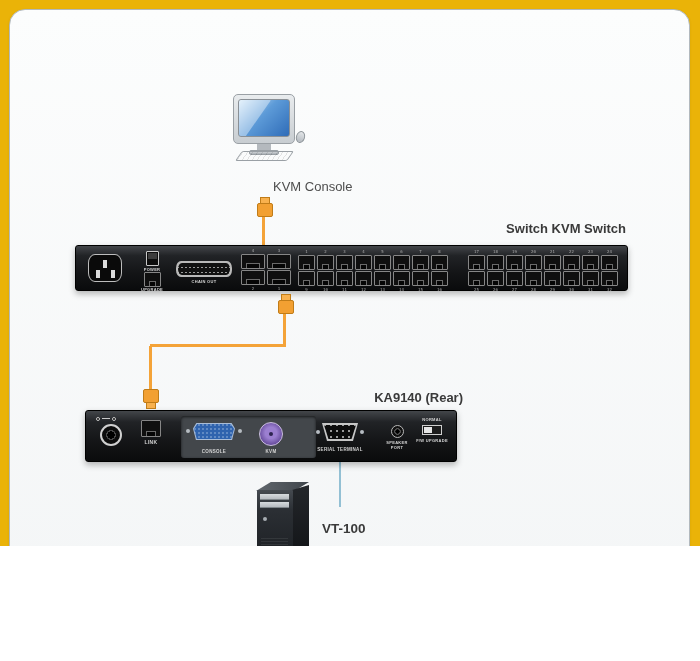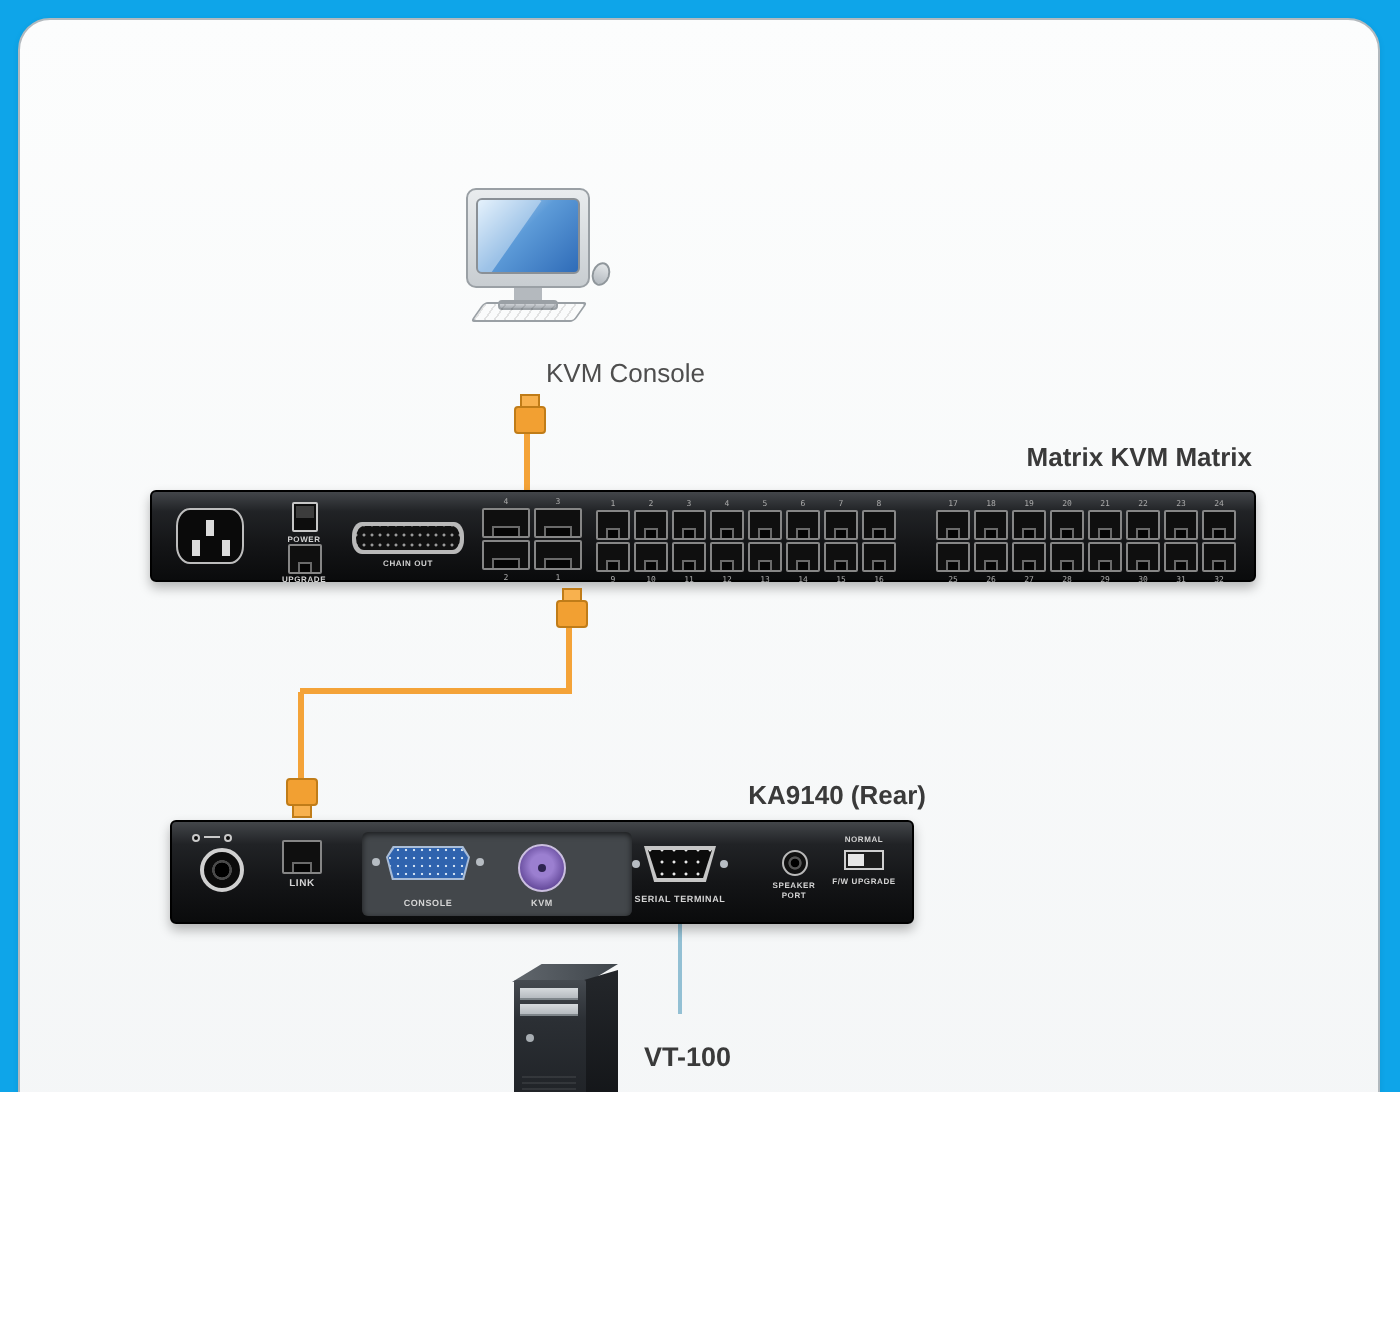--- a/index.html
+++ b/index.html
@@ -1,17 +1,17 @@
 <!DOCTYPE html>
 <html><head>
 <meta charset="utf-8">
 <style>
   * { box-sizing: border-box; margin: 0; padding: 0; }
   body { background: #ffffff; font-family: "Liberation Sans", sans-serif; }
-  .canvas { position: relative; width: 700px; height: 546px; background: #0ea5e9; overflow: hidden; }
+  .canvas { position: relative; width: 700px; height: 546px; background: #eab308; overflow: hidden; }
   .panel {
     position: absolute; left: 9px; top: 9px; width: 681px; height: 642px;
     border: 1px solid #b2b9be; border-radius: 16px;
     background: linear-gradient(180deg, #fcfdfd 0%, #f3f5f6 100%);
     box-shadow: 0 1px 3px rgba(0,0,0,0.08);
   }
 
   .diagram-label { position: absolute; font-size: 13px; color: #4e4e4e; white-space: nowrap; z-index: 5; }
   .bold-label { font-weight: bold; color: #3a3a3a; }
 
@@ -127,21 +127,21 @@
     <div class="monitor-base"></div>
     <div class="keyboard"></div>
     <div class="mouse"></div>
   </div>
 
   <div class="diagram-label" style="left:273px; top:179px;">KVM Console</div>
 
   <div class="plug plug-up" style="left:257px; top:197px;"></div>
   <div class="cable" style="left:262px; top:213px; width:3px; height:33px;"></div>
 
-  <div class="diagram-label bold-label" style="right:74px; top:221px;">Matrix KVM Matrix</div>
+  <div class="diagram-label bold-label" style="right:74px; top:221px;">Switch KVM Switch</div>
 
   <div class="device" style="left:75px; top:245px; width:553px; height:46px;">
     <div class="ac-inlet">
       <i class="pin" style="left:14px; top:5px; width:4px; height:8px;"></i>
       <i class="pin" style="left:7px; top:15px; width:4px; height:8px;"></i>
       <i class="pin" style="left:22px; top:15px; width:4px; height:8px;"></i>
     </div>
     <div class="rocker"></div>
     <div class="dev-label" style="left:56px; top:21px; width:40px;">POWER</div>
     <div class="rj45" style="position:absolute; left:68px; top:26px;"></div>

